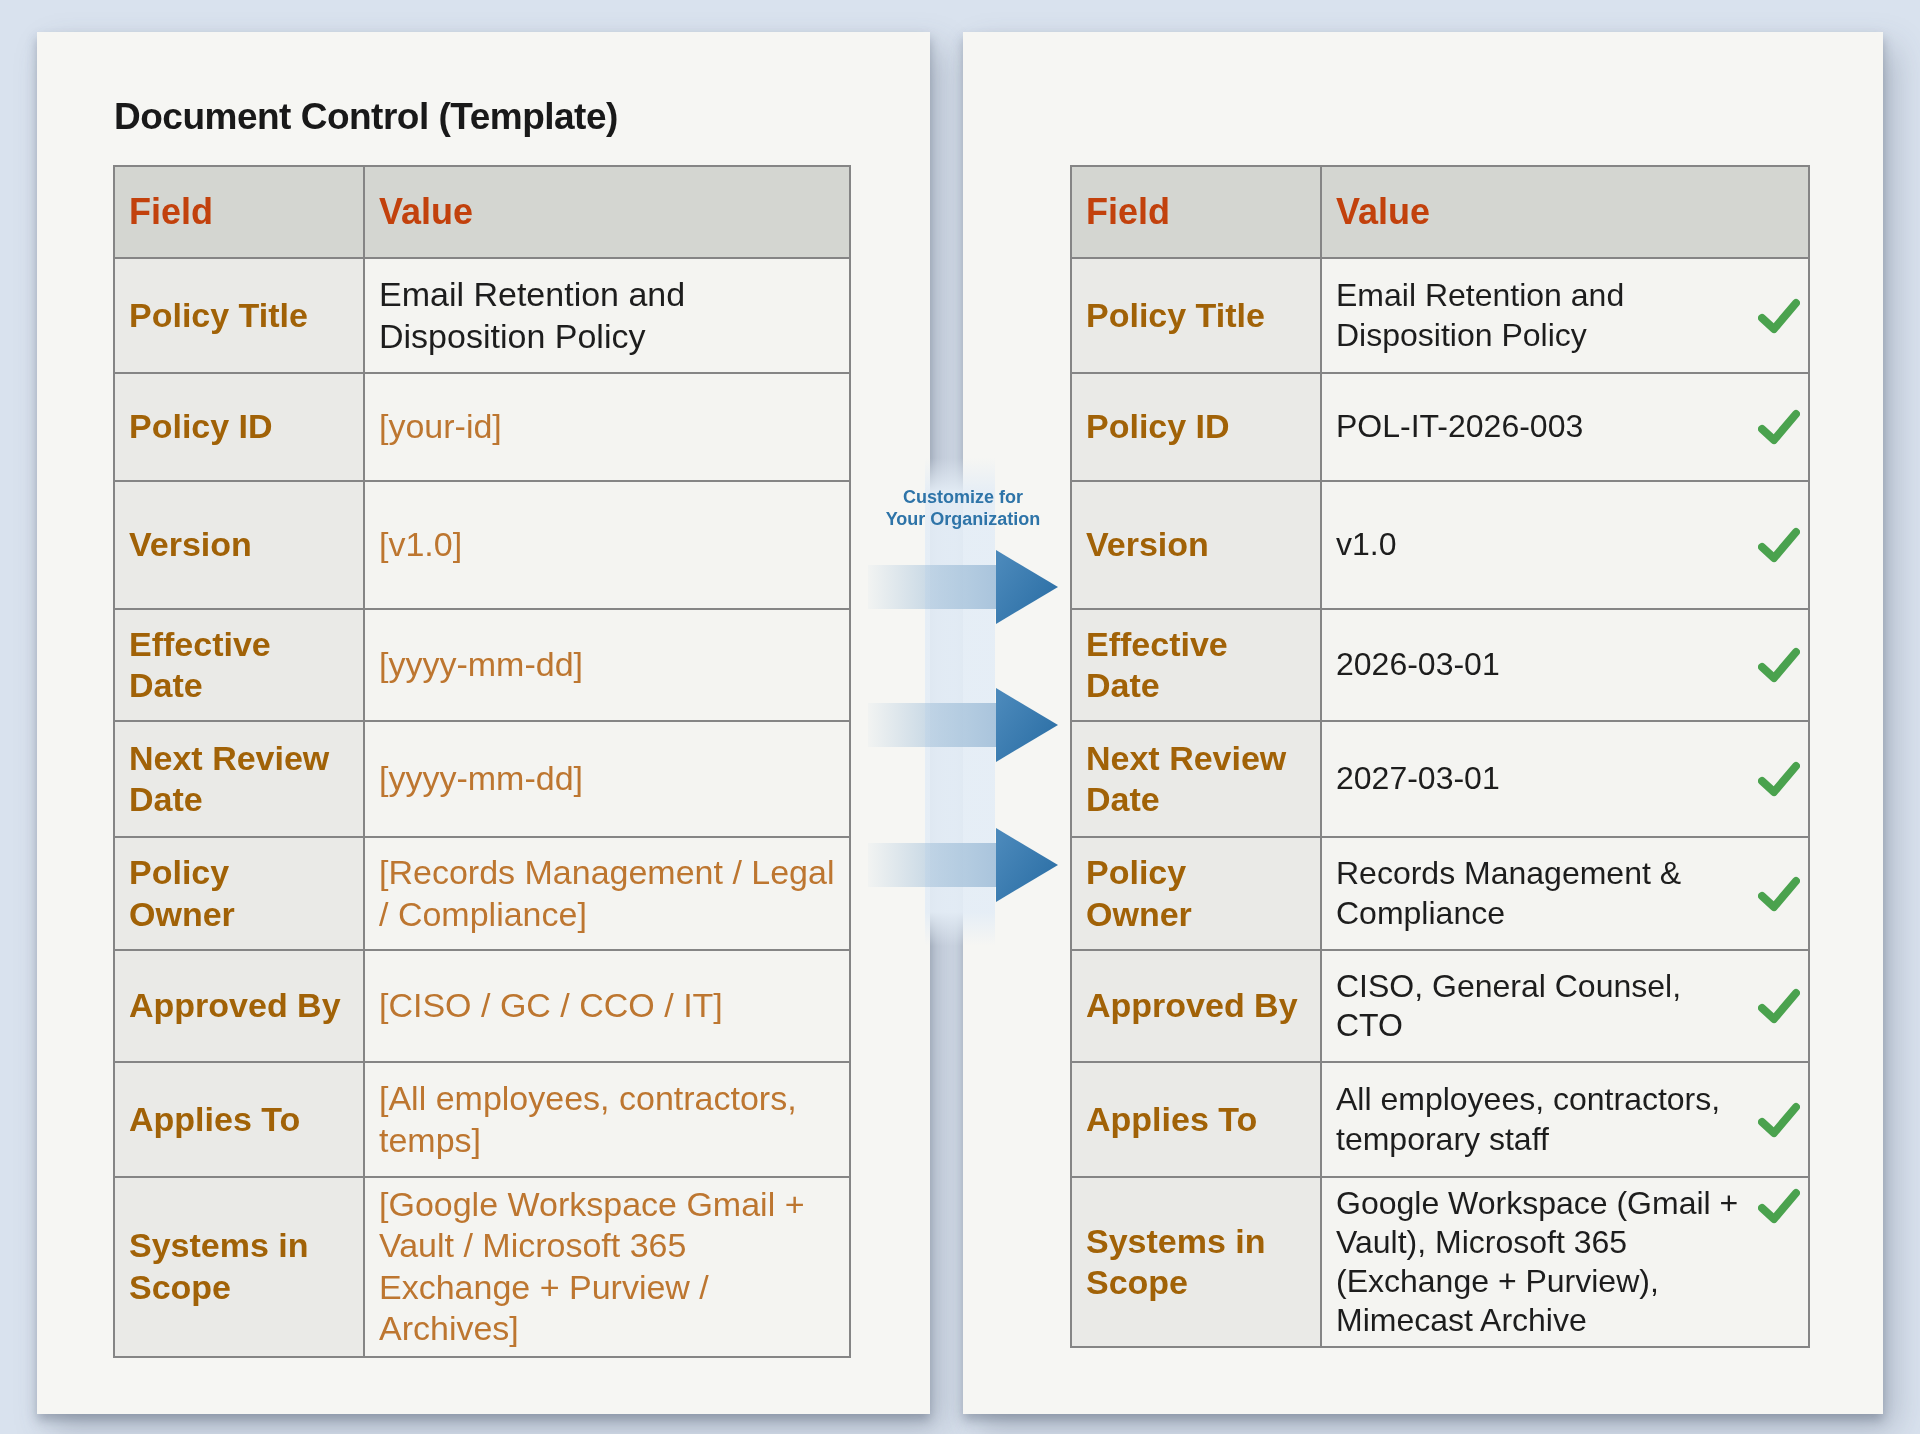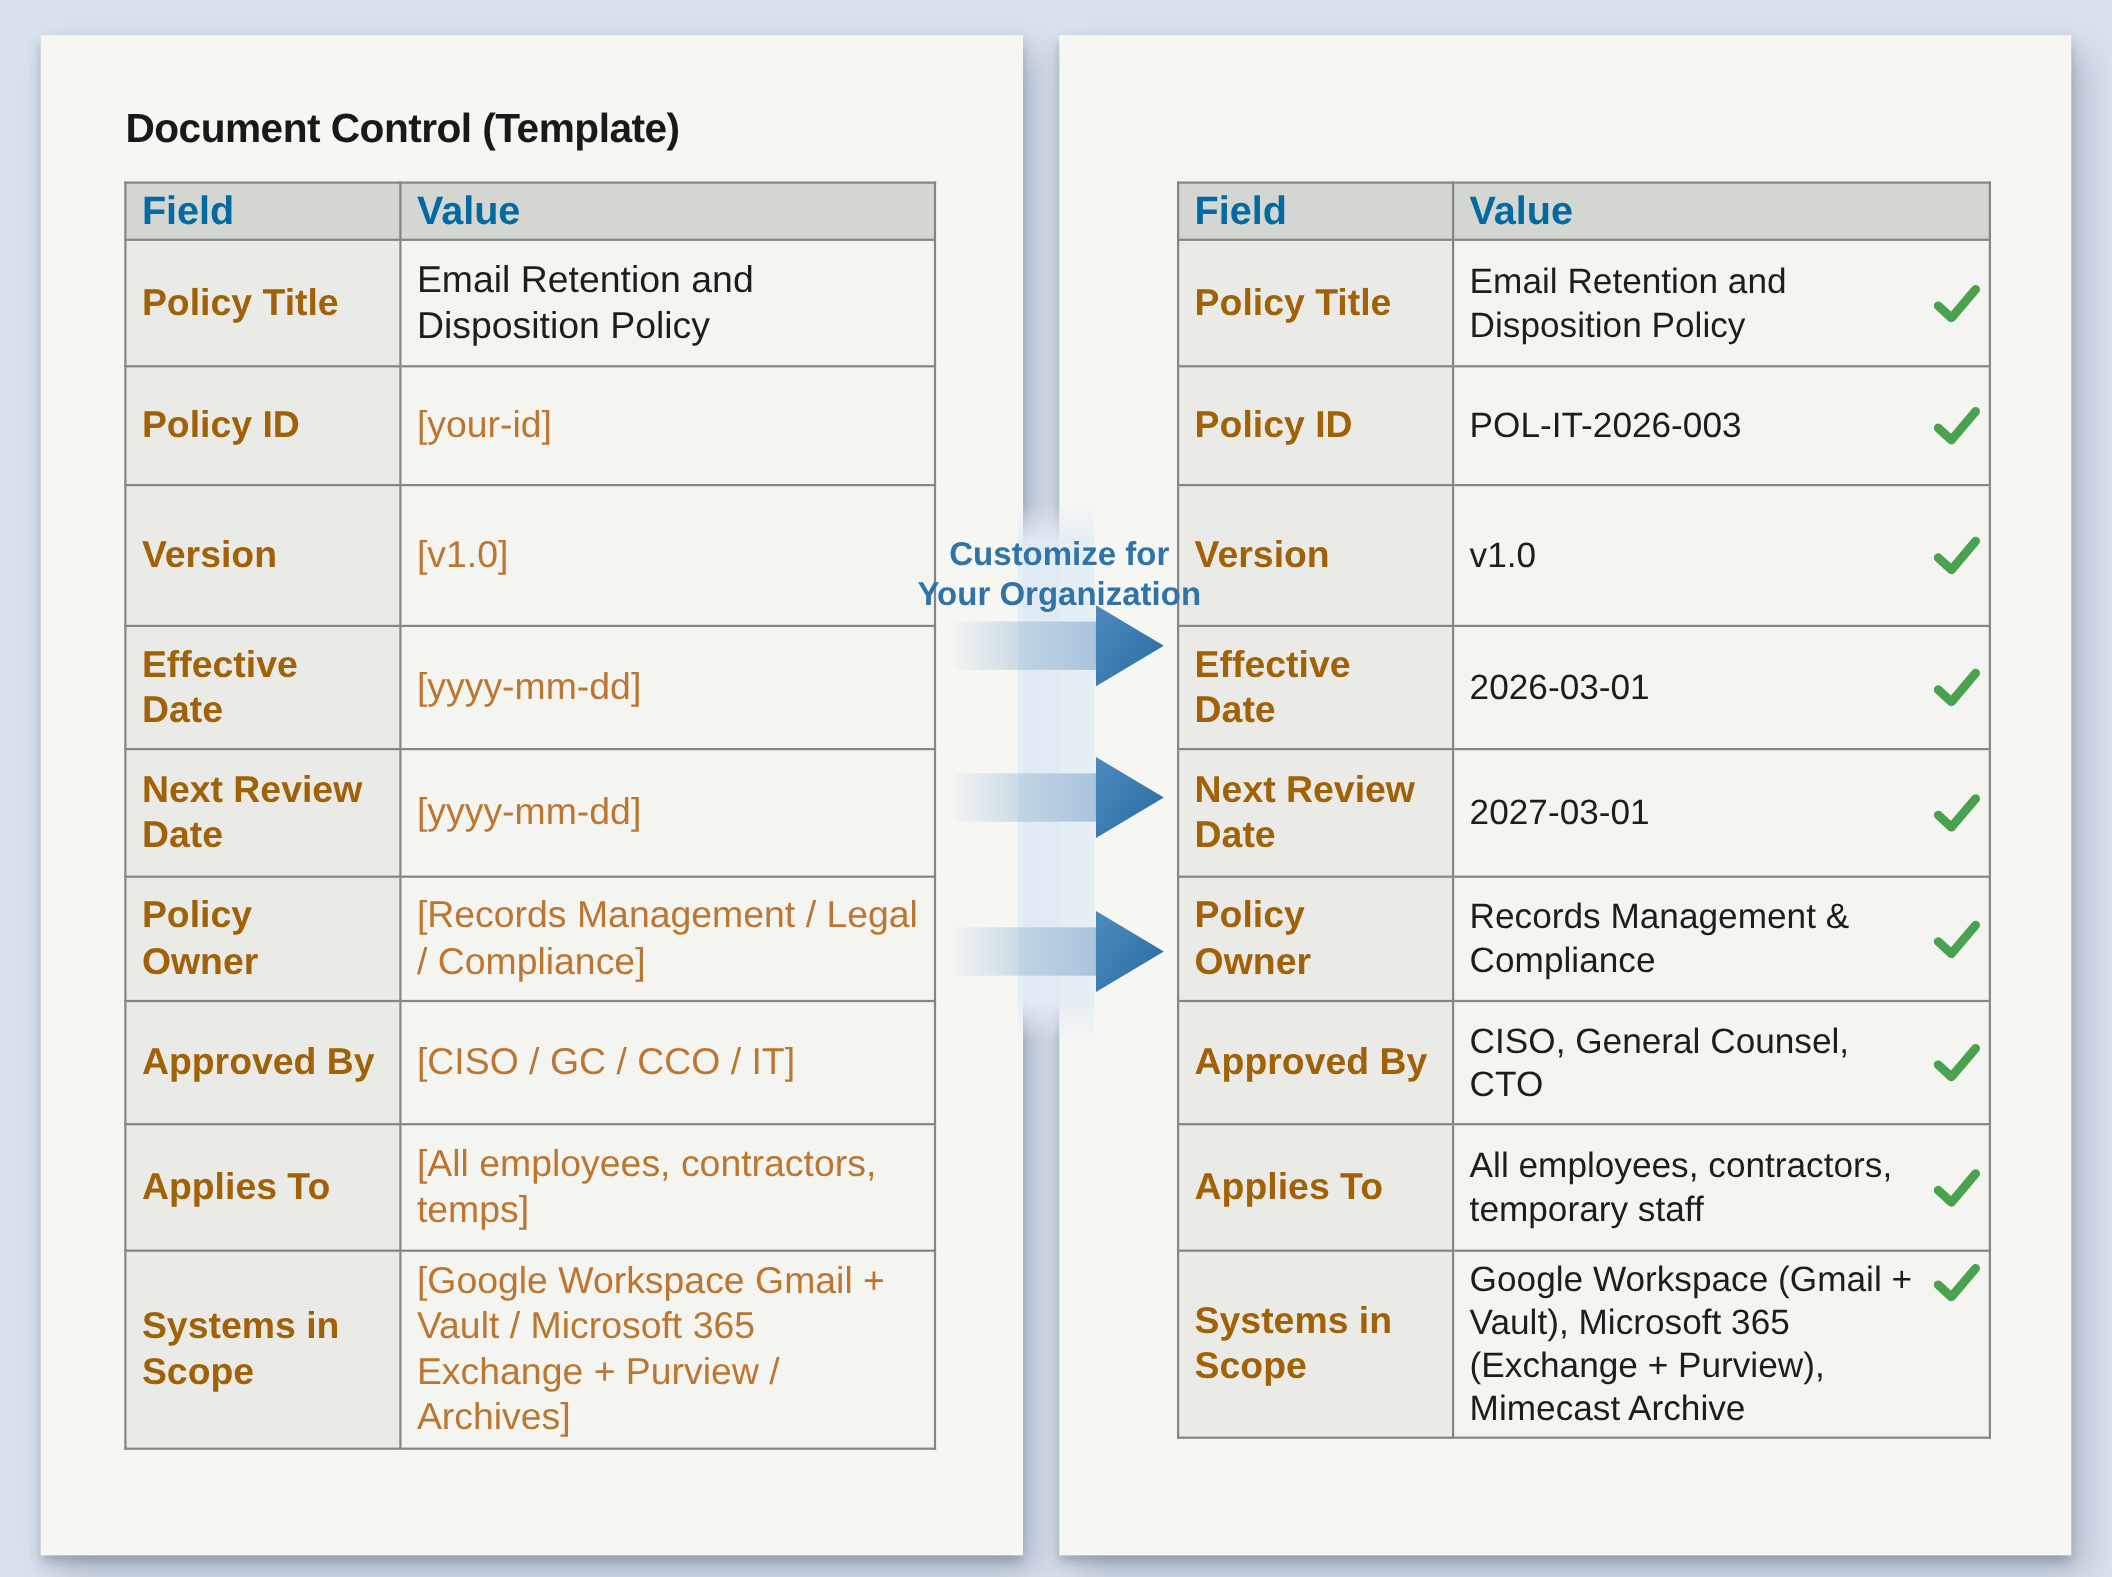--- a/index.html
+++ b/index.html
@@ -37,22 +37,22 @@
   }
   .paper-left table.doc-table{left:76px;width:738px;}
   .paper-right table.doc-table{left:107px;width:740px;}
   .doc-table col.c-field{width:250px;}
   .doc-table th,.doc-table td{
     border:2px solid var(--border);
     vertical-align:middle;text-align:left;
   }
   .doc-table th{
     background:var(--table-header-bg);
-    font-size:36px;font-weight:bold;color:#0369a1;
-    height:52px;padding:0 10px 0 14px;
+    font-size:36px;font-weight:bold;color:#c2410c;
+    height:92px;padding:0 10px 0 14px;
   }
   .doc-table td{font-size:34px;line-height:1.22;}
   .doc-table td.field{
     background:var(--field-cell-bg);
     padding:6px 20px 6px 14px;color:#a16207;font-weight:bold;
   }
   .doc-table td.value{
     background:var(--value-cell-bg);
     padding:6px 8px 6px 14px;
   }
@@ -72,21 +72,21 @@
   .vwrap.top{align-items:flex-start;}
   .vwrap.top .check{margin-top:4px;}
   .check{flex:0 0 auto;width:42px;height:36px;display:block;}
   
   .connector-ribbon{
     position:absolute;left:925px;top:458px;width:70px;height:488px;
     background:linear-gradient(180deg, rgba(228,237,246,0) 0%, rgba(228,237,246,0.92) 7%, rgba(228,237,246,0.92) 93%, rgba(228,237,246,0) 100%);
   }
   .connector-label{
     position:absolute;left:813px;top:487px;width:300px;
-    text-align:center;font-size:30px;font-weight:bold;line-height:1.2;
+    text-align:center;font-size:18px;font-weight:bold;line-height:1.2;
     color:var(--connector-blue);
   }
   .arrow{position:absolute;width:190px;height:74px;}
   .arrow .arrow-body{
     position:absolute;left:0;top:15px;width:130px;height:44px;
     background:linear-gradient(90deg, rgba(190,212,230,0.08) 0%, rgba(167,195,219,0.65) 55%, #a9c4dc 100%);
   }
   .arrow .arrow-head{
     position:absolute;left:128px;top:0;width:62px;height:74px;
     background:linear-gradient(125deg, #4a88ba 10%, #2d70a6 85%);

